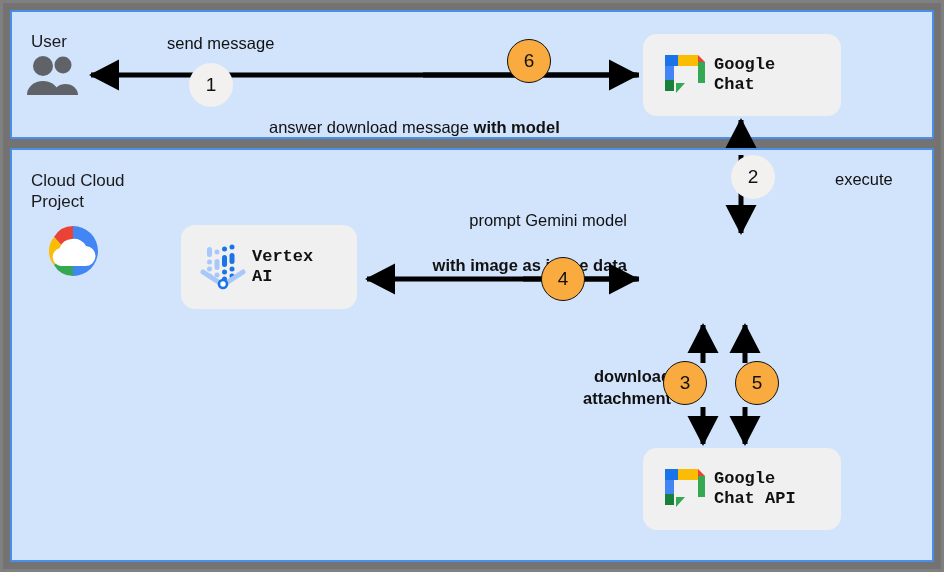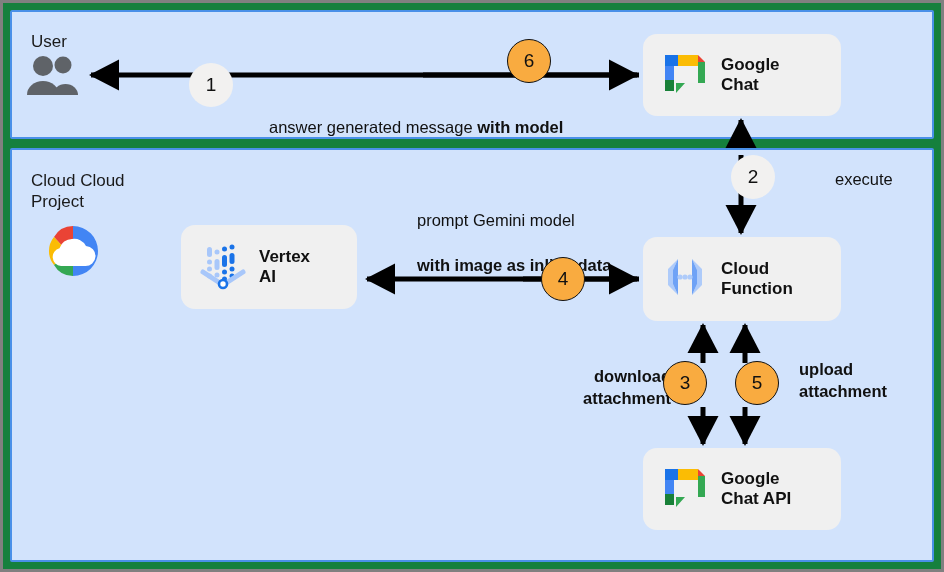--- a/index.html
+++ b/index.html
@@ -5,21 +5,21 @@
   * { box-sizing: border-box; margin: 0; padding: 0; }
   body {
     width: 944px; height: 572px;
     font-family: "Liberation Sans", sans-serif;
     background: #efefef;
     overflow: hidden;
   }
   #diagram {
     position: relative;
     width: 944px; height: 572px;
-    background: #15803d;
+    background: #737373;
     border: 3px solid #808080;
   }
   .panel {
     position: absolute;
     background: #d2e3fc;
     border: 2px solid #4a90e8;
     border-radius: 2px;
   }
   #panel-user     { left: 7px;  top: 7px;   width: 924px; height: 129px; }
   #panel-gcp      { left: 7px;  top: 145px; width: 924px; height: 414px; }
@@ -32,22 +32,23 @@
     white-space: pre-line;
   }
 
   
   .card {
     position: absolute;
     background: #f0f0f0;
     border-radius: 14px;
     display: flex;
     align-items: center;
-    gap: 10px;
+    gap: 3px;
     padding: 0 16px;
+    font-family: Liberation Mono, monospace;
   }
   .card-label {
     font-size: 17px;
     font-weight: bold;
     color: #111;
     line-height: 1.2;
     white-space: pre-line;
   }
   #card-google-chat { left: 640px; top: 31px;  width: 198px; height: 82px; }
   #card-vertex-ai   { left: 178px; top: 222px; width: 176px; height: 84px; }
@@ -131,37 +132,36 @@
 
     <line x1="520" y1="276" x2="634" y2="276" stroke="#000" stroke-width="5" marker-end="url(#ah)"></line>
 
     <line x1="700" y1="360" x2="700" y2="322" stroke="#000" stroke-width="5" marker-end="url(#ah)"></line>
     <line x1="700" y1="404" x2="700" y2="441" stroke="#000" stroke-width="5" marker-end="url(#ah)"></line>
 
     <line x1="742" y1="360" x2="742" y2="322" stroke="#000" stroke-width="5" marker-end="url(#ah)"></line>
     <line x1="742" y1="404" x2="742" y2="441" stroke="#000" stroke-width="5" marker-end="url(#ah)"></line>
   </svg>
 
+  <div class="edge-label" style="left:164px; top:29px;">send message</div>
 
   <div class="edge-label" style="left:266px; top:91px;">
-    <span>answer generated message </span><span class="b">with model</span>
+    <span>answer download message </span><span class="b">with model</span>
   </div>
 
   <div class="edge-label" style="left:832px; top:165px;">execute</div>
 
-  <div class="edge-label" style="left:414px; top:184px; width:210px; text-align:left;">
+  <div class="edge-label" style="left:414px; top:184px; width:210px; text-align:right;">
     <div>prompt Gemini model</div>
     <div class="b">with image as inline data</div>
   </div>
 
   <div class="edge-label bold" style="left:528px; top:362px; width:140px; text-align:right;">download
 attachment</div>
 
-  <div class="edge-label bold" style="left:796px; top:355px;">upload
-attachment</div>
 
   <div class="card" id="card-google-chat">
     <span class="icon-box">
       <svg width="52" height="52" viewBox="0 0 52 52">
         <rect x="6" y="8" width="13" height="11" fill="#1a73e8"></rect>
         <rect x="19" y="8" width="20" height="11" fill="#fbbc04"></rect>
         <path d="M39 8 L46 15 L39 15 Z" fill="#ea4335"></path>
         <rect x="6" y="19" width="9" height="14" fill="#4285f4"></rect>
         <rect x="6" y="33" width="9" height="11" fill="#188038"></rect>
         <path d="M39 15 L46 15 L46 36 L26 36 L17 46 L17 36 L15 36 L15 19 L39 19 Z" fill="#34a853"></path>
@@ -195,35 +195,20 @@
           <circle cx="35" cy="37" r="2.5"></circle>
         </g>
         <path d="M6 33 L26 46 L46 33" stroke="#a8c7fa" stroke-width="5" fill="none" stroke-linecap="round" stroke-linejoin="round"></path>
         <circle cx="26" cy="45" r="4" fill="#ffffff" stroke="#1a73e8" stroke-width="2.6"></circle>
       </svg>
     </span>
     <span class="card-label">Vertex
 AI</span>
   </div>
 
-  <div class="card" id="card-cloud-fn">
-    <span class="icon-box">
-      <svg width="52" height="52" viewBox="0 0 52 52">
-        <path d="M19 8 L9 18 L9 34 L19 44 L14 33 L14 19 Z" fill="#aecbfa"></path>
-        <path d="M14 19 L14 33 L19 44 L19 8 Z" fill="#669df6" opacity="0.95"></path>
-        <path d="M33 8 L43 18 L43 34 L33 44 L38 33 L38 19 Z" fill="#aecbfa"></path>
-        <path d="M38 19 L38 33 L33 44 L33 8 Z" fill="#669df6" opacity="0.95"></path>
-        <circle cx="21" cy="26" r="2.6" fill="#aecbfa"></circle>
-        <circle cx="26" cy="26" r="2.6" fill="#aecbfa"></circle>
-        <circle cx="31" cy="26" r="2.6" fill="#aecbfa"></circle>
-      </svg>
-    </span>
-    <span class="card-label">Cloud
-Function</span>
-  </div>
 
   <div class="card" id="card-chat-api">
     <span class="icon-box">
       <svg width="52" height="52" viewBox="0 0 52 52">
         <rect x="6" y="8" width="13" height="11" fill="#1a73e8"></rect>
         <rect x="19" y="8" width="20" height="11" fill="#fbbc04"></rect>
         <path d="M39 8 L46 15 L39 15 Z" fill="#ea4335"></path>
         <rect x="6" y="19" width="9" height="14" fill="#4285f4"></rect>
         <rect x="6" y="33" width="9" height="11" fill="#188038"></rect>
         <path d="M39 15 L46 15 L46 36 L26 36 L17 46 L17 36 L15 36 L15 19 L39 19 Z" fill="#34a853"></path>

